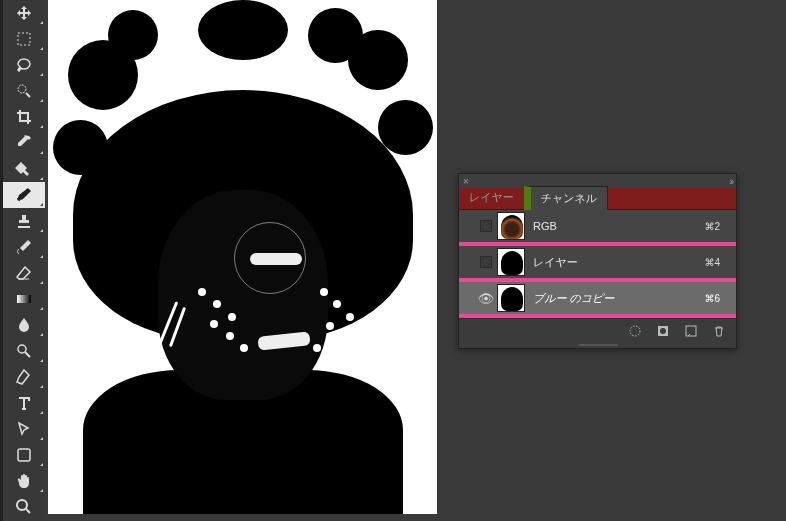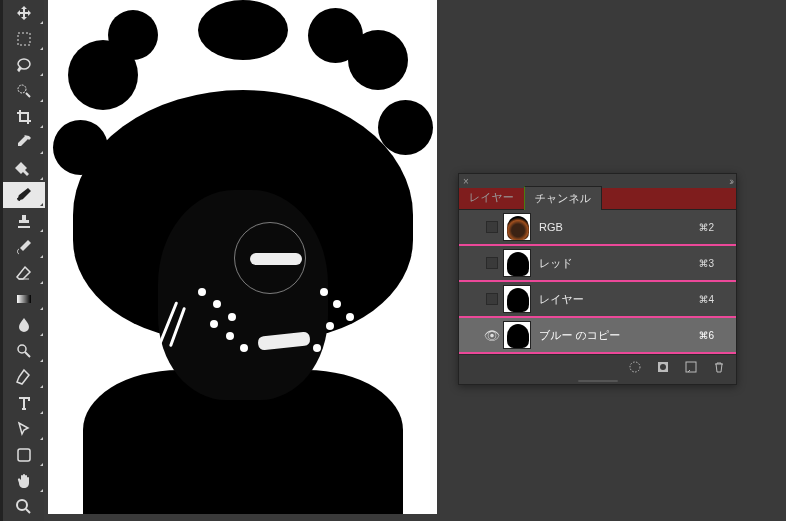--- a/index.html
+++ b/index.html
@@ -105,30 +105,30 @@
     display:flex; align-items:flex-end;
     border-bottom: 1px solid #222;
     position: relative;
   }
   .tab {
     padding: 4px 10px; font-size: 11px; color:#999;
     cursor:pointer;
   }
   .tab.active {
     background:#454545; color:#e0e0e0;
-    border-top:1px solid #222; border-left:1px solid #4d7c0f; border-right:1px solid #222;
+    border-top:1px solid #222; border-left:7px solid #4d7c0f; border-right:1px solid #222;
     margin-bottom:-1px;
   }
   .tab-menu { position:absolute; right:6px; top:4px; color:#ccc; cursor:pointer; }
   .channels { }
   .ch-row {
     display:flex; align-items:center;
     height: 36px;
-    border-bottom: 2px solid #ec4899;
-    padding: 0 22px;
+    border-bottom: 4px solid #ec4899;
+    padding: 0 16px;
     position:relative;
     cursor:pointer;
     justify-content:flex-end;
   }
   .ch-row.selected { background:#6b6b6b; }
   .vis-col { width:22px; display:flex; justify-content:center; }
   .vis-box {
     width:12px; height:12px; border:1px solid #2a2a2a; background:#3a3a3a;
   }
   .vis-eye { font-size:13px; color:#ddd; }
@@ -138,21 +138,21 @@
     position:relative; overflow:hidden; flex:0 0 28px;
   }
   .thumb .tblob {
     position:absolute; left:3px; top:2px; width:22px; height:24px;
     background:#000; border-radius:50% 50% 30% 30%;
   }
   .thumb.color .tblob {
     background: radial-gradient(circle at 50% 60%, #3b2214 35%, #a04f1e 55%, #000 70%);
   }
   .ch-label { flex:1; color:#eaeaea; font-size:11px; }
-  .ch-row.selected .ch-label { color:#fff; }
+  .ch-row.selected .ch-label { color:#fff;font-style:italic; }
   .ch-short { color:#ddd; font-size:10px; letter-spacing:0; }
   .ch-row.selected .ch-short { color:#fff; }
   .panel-footer {
     height: 24px; background:#3b3b3b;
     display:flex; align-items:center; justify-content:flex-end;
     gap: 14px; padding: 0 10px;
     border-top:1px solid #2c2c2c;
   }
   .ftr-icon { color:#bbb; cursor:pointer; display:flex; }
   .ftr-icon svg { width:14px; height:14px; }
@@ -465,30 +465,20 @@
   <div class="channels" id="channel-list">
       <div class="ch-row">
         <div class="vis-col">
           <span class="vis-box"></span>
         </div>
         <div class="thumb color">
           <div class="tblob"></div>
         </div>
         <span class="ch-label">RGB</span>
         <span class="ch-short">⌘2</span>
-      </div>
-      <div class="ch-row">
-        <div class="vis-col">
-          <span class="vis-box"></span>
-        </div>
-        <div class="thumb ">
-          <div class="tblob"></div>
-        </div>
-        <span class="ch-label">レッド</span>
-        <span class="ch-short">⌘3</span>
       </div>
       <div class="ch-row">
         <div class="vis-col">
           <span class="vis-box"></span>
         </div>
         <div class="thumb ">
           <div class="tblob"></div>
         </div>
         <span class="ch-label">レイヤー</span>
         <span class="ch-short">⌘4</span>

